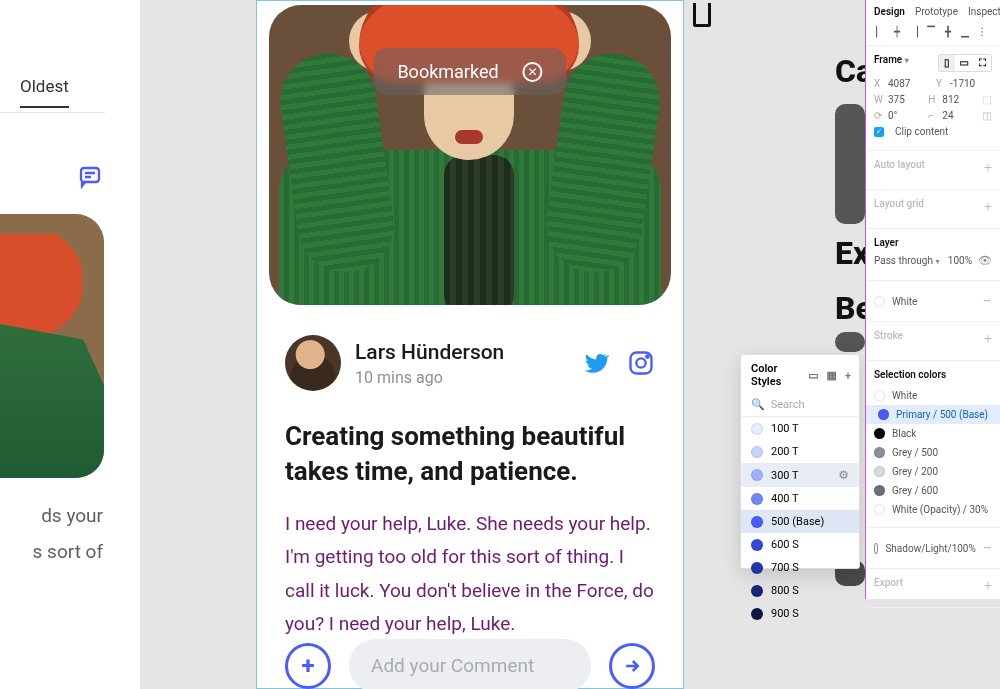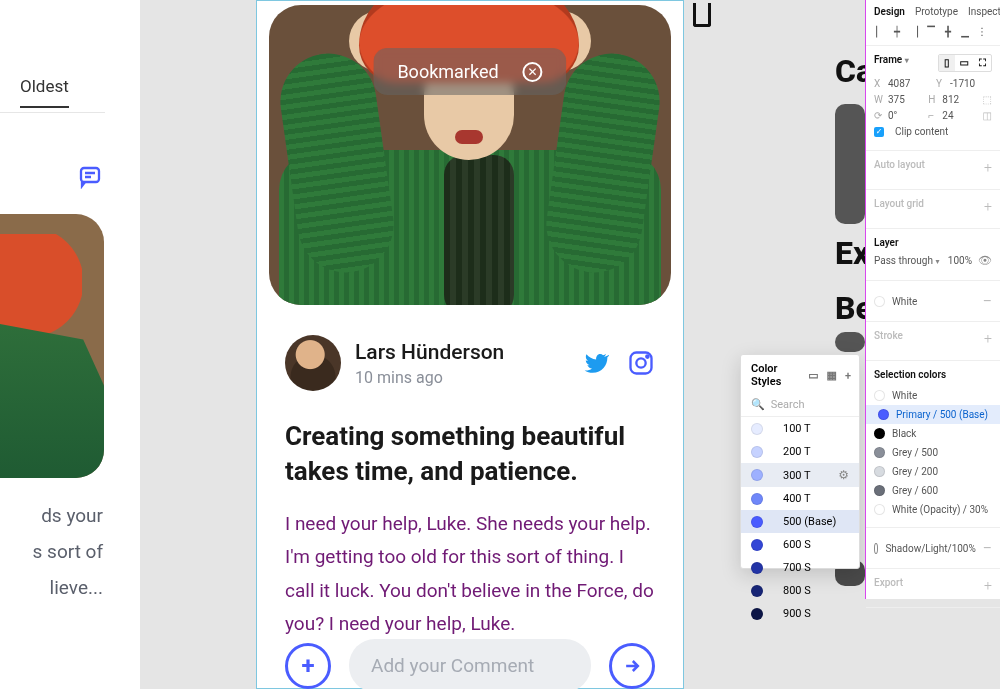--- a/index.html
+++ b/index.html
@@ -267,21 +267,21 @@
   display:flex;align-items:center;justify-content:space-between;
   padding:7px 8px 5px 10px;
   font-weight:600;
 }
 .cp-header-icons{display:flex;gap:8px;color:#777;align-items:center}
 .cp-search{
   display:flex;align-items:center;gap:6px;
   padding:5px 10px;color:#aaa;border-bottom:1px solid #eee;
 }
 .cp-item{
-  display:flex;align-items:center;gap:20px;
+  display:flex;align-items:center;gap:8px;
   padding:5px 10px;
   cursor:pointer;
 }
 .cp-item.hover{background:#e8ecf3}
 .cp-item.sel{background:#dfe6f5}
 .cp-swatch{width:12px;height:12px;border-radius:50%;flex:none;border:1px solid rgba(0,0,0,.08)}
 .cp-adjust{margin-left:auto;color:#888;font-size:12px}
 
 
 .inspector{
@@ -333,21 +333,20 @@
     <svg width="24" height="24" viewBox="0 0 24 24" fill="none" stroke="currentColor" stroke-width="2.3">
         <rect x="3" y="3" width="18" height="14" rx="3"></rect>
         <path d="M7 8h10M7 12h6"></path>
         <path d="M7 17l-3 4v-4"></path>
       </svg>
   </div>
   <div class="left-img"></div>
   <div class="left-text">
     <div>ds your</div>
     <div>s sort of</div>
-    <div>lieve...</div>
   </div>
 </div>
 
 <div class="center-card">
   <div class="hero">
     <div class="sweater"></div>
     <div class="arm-l"></div>
       <div class="arm-r"></div>
     <div class="scarf"></div>
     <div class="face"></div>

